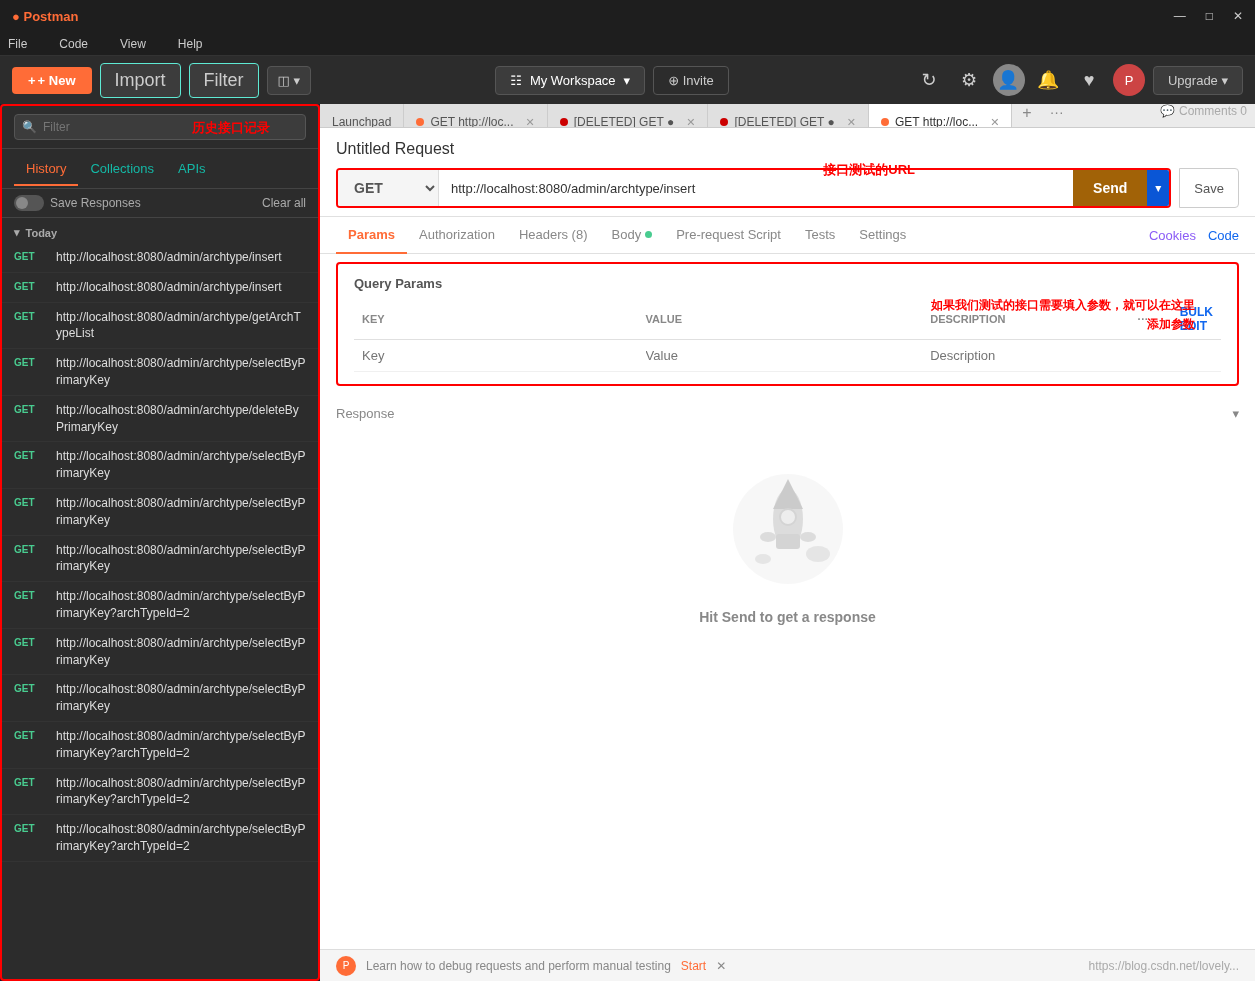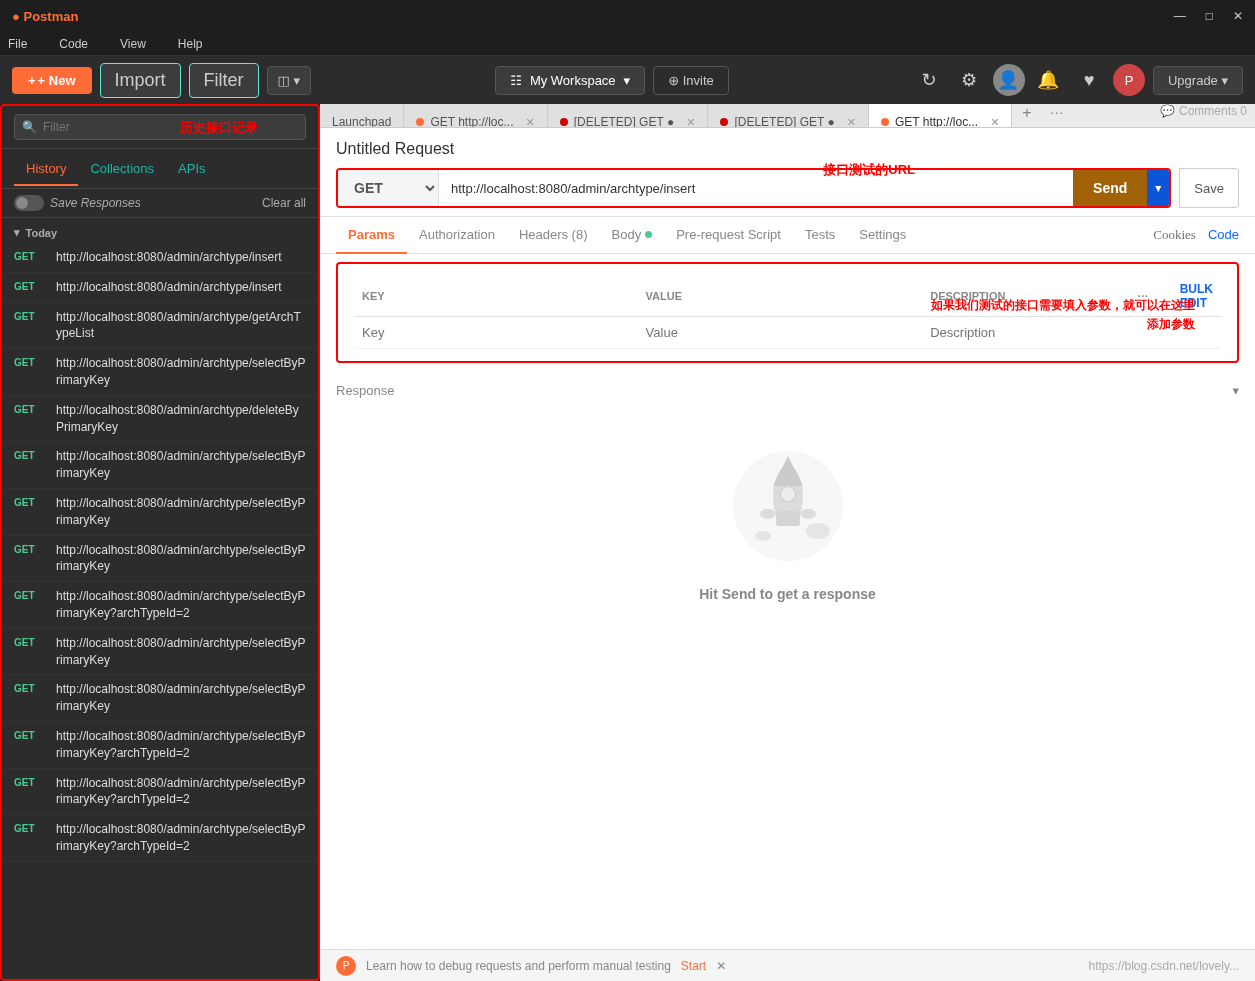--- a/index.html
+++ b/index.html
@@ -183,21 +183,20 @@
       justify-content: space-between;
       padding: 6px 12px;
       border-bottom: 1px solid #444;
     }
     .save-responses {
       display: flex;
       align-items: center;
       gap: 6px;
       color: #aaa;
       font-size: 12px;
-      font-style: italic;
     }
     .toggle {
       width: 30px;
       height: 16px;
       background: #555;
       border-radius: 8px;
       position: relative;
       cursor: pointer;
     }
     .toggle-dot {
@@ -692,26 +691,27 @@
         <div class="req-tab active">Params</div>
         <div class="req-tab">Authorization</div>
         <div class="req-tab">Headers (8)</div>
         <div class="req-tab" style="display:flex;align-items:center;gap:4px;">
           Body <span class="green-dot"></span>
         </div>
         <div class="req-tab">Pre-request Script</div>
         <div class="req-tab">Tests</div>
         <div class="req-tab">Settings</div>
         <div class="req-tab-right">
-          <span style="color:#737373;font-family:Liberation Serif, serif;">Cookies</span>
+          <span style="color:#8b5cf6;">Cookies</span>
           <span style="color:#1167ee;">Code</span>
         </div>
       </div>
 
       <div class="params-area">
+        <div class="params-title">Query Params</div>
         <table class="params-table">
           <thead>
             <tr>
               <th class="key-col">KEY</th>
               <th class="val-col">VALUE</th>
               <th class="desc-col">DESCRIPTION</th>
               <th class="action-col">···</th>
               <th><span class="bulk-edit">Bulk Edit</span></th>
             </tr>
           </thead>
@@ -759,21 +759,21 @@
         <span style="background:#ff6c37; border-radius:50%; width:20px; height:20px; display:inline-flex; align-items:center; justify-content:center; color:#fff; font-size:10px;">P</span>
         <span>Learn how to debug requests and perform manual testing</span>
         <a href="#">Start</a>
         <span style="cursor:pointer;">✕</span>
         <span style="margin-left:auto; color:#aaa;">https://blog.csdn.net/lovely...</span>
       </div>
 
     </div>
   </div>
 
-  <div style="position:absolute; top:118px; left:180px; pointer-events:none;">
+  <div style="position:absolute; top:118px; left:192px; pointer-events:none;">
     <span class="cn-annotation">历史接口记录</span>
   </div>
   <div style="position:absolute; top:160px; right:340px; pointer-events:none;">
     <span class="cn-annotation">接口测试的URL</span>
   </div>
   <div style="position:absolute; top:295px; right:60px; pointer-events:none; max-width:280px; text-align:right;">
     <span class="cn-annotation" style="font-size:12px;">如果我们测试的接口需要填入参数，就可以在这里<br>添加参数</span>
   </div>
 
 </div>

